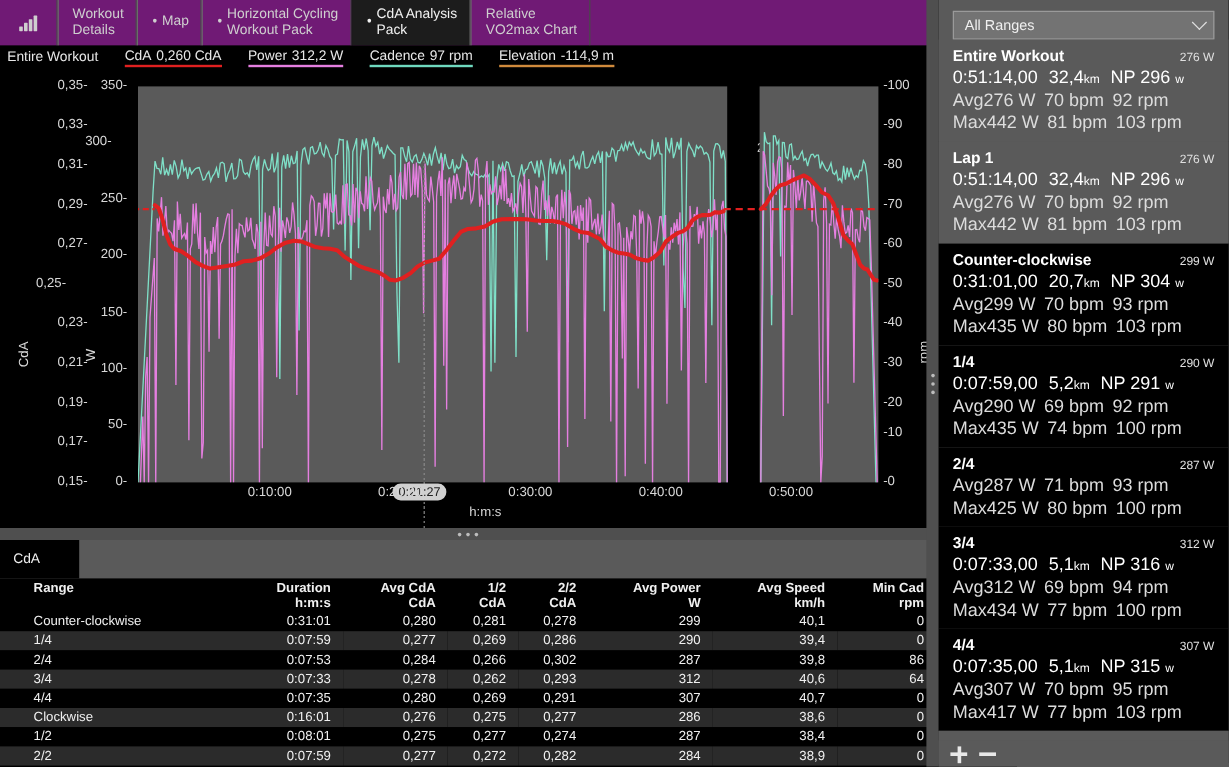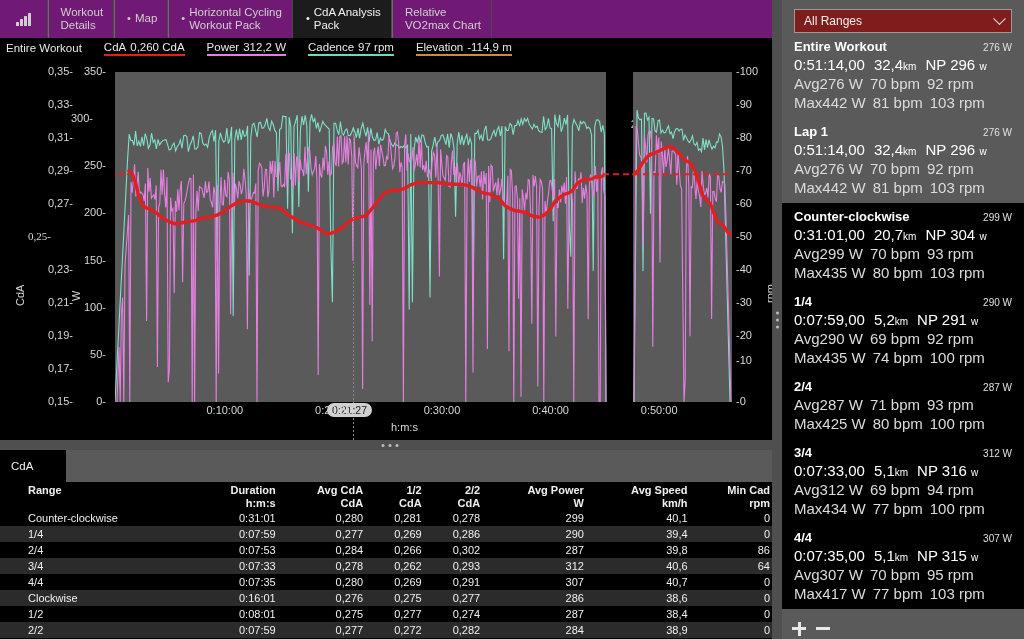--- a/index.html
+++ b/index.html
@@ -73,21 +73,21 @@
   table.grid th.range-h { text-align:left; padding-left:28px; }
   table.grid td { text-align:right; padding:1px 10px 1px 0; line-height:14px; white-space:nowrap; }
   table.grid td.range-c { text-align:left; padding-left:28px; }
   table.grid tr.odd td { background:#2b2b2b; }
   table.grid tr.even td { background:#000; }
   .th2 { display:block; }
 
   
   .rightpane { position:absolute; left:782px; top:0; width:242px; height:639px;
                background:#5a5a5a; overflow:hidden; }
-  .rangesel { margin:9px 12px 0 12px; height:24px; border:1px solid #9a9a9a; background:#7f1d1d;
+  .rangesel { margin:9px 12px 0 12px; height:24px; border:1px solid #9a9a9a; background:#737373;
               display:flex; align-items:center; justify-content:space-between;
               padding:0 7px 0 9px; font-size:12px; color:#f0f0f0; }
   .chev { width:9px; height:9px; border-right:1.6px solid #e0e0e0; border-bottom:1.6px solid #e0e0e0;
           transform:rotate(45deg) translate(-2px,-2px); }
   .entry { padding:6px 12px 7px 12px; }
   .entry.light { background:#5a5a5a; }
   .entry.dark  { background:#000; }
   .entry .row1 { display:flex; justify-content:space-between; align-items:baseline; }
   .entry .nm { font-size:13px; font-weight:bold; color:#fff; }
   .entry .pw { font-size:10px; color:#e0e0e0; }
@@ -150,21 +150,21 @@
     </div>
 
   <div class="chartpane">
 
     <div id="cda-ticks">
         <div class="tick" style="left:28px; top:7px; width:45px; text-align:right;">0,35-</div>
         <div class="tick" style="left:28px; top:40px; width:45px; text-align:right;">0,33-</div>
         <div class="tick" style="left:28px; top:73px; width:45px; text-align:right;">0,31-</div>
         <div class="tick" style="left:28px; top:106px; width:45px; text-align:right;">0,29-</div>
         <div class="tick" style="left:28px; top:139px; width:45px; text-align:right;">0,27-</div>
-        <div class="tick" style="left:28px; top:172px; width:45px; text-align:left;font-family:Liberation Serif, serif;">0,25-</div>
+        <div class="tick" style="left:20px; top:172px; width:45px; text-align:center;">0,25-</div>
         <div class="tick" style="left:28px; top:205px; width:45px; text-align:right;">0,23-</div>
         <div class="tick" style="left:28px; top:238px; width:45px; text-align:right;">0,21-</div>
         <div class="tick" style="left:28px; top:271px; width:45px; text-align:right;">0,19-</div>
         <div class="tick" style="left:28px; top:304px; width:45px; text-align:right;">0,17-</div>
         <div class="tick" style="left:28px; top:337px; width:45px; text-align:right;">0,15-</div>
       </div>
     <div class="axisname" style="left:14px; top:248px;">CdA</div>
 
     <div id="w-ticks">
         <div class="tick" style="left:58px; top:7px; width:48px; text-align:right;">350-</div>

